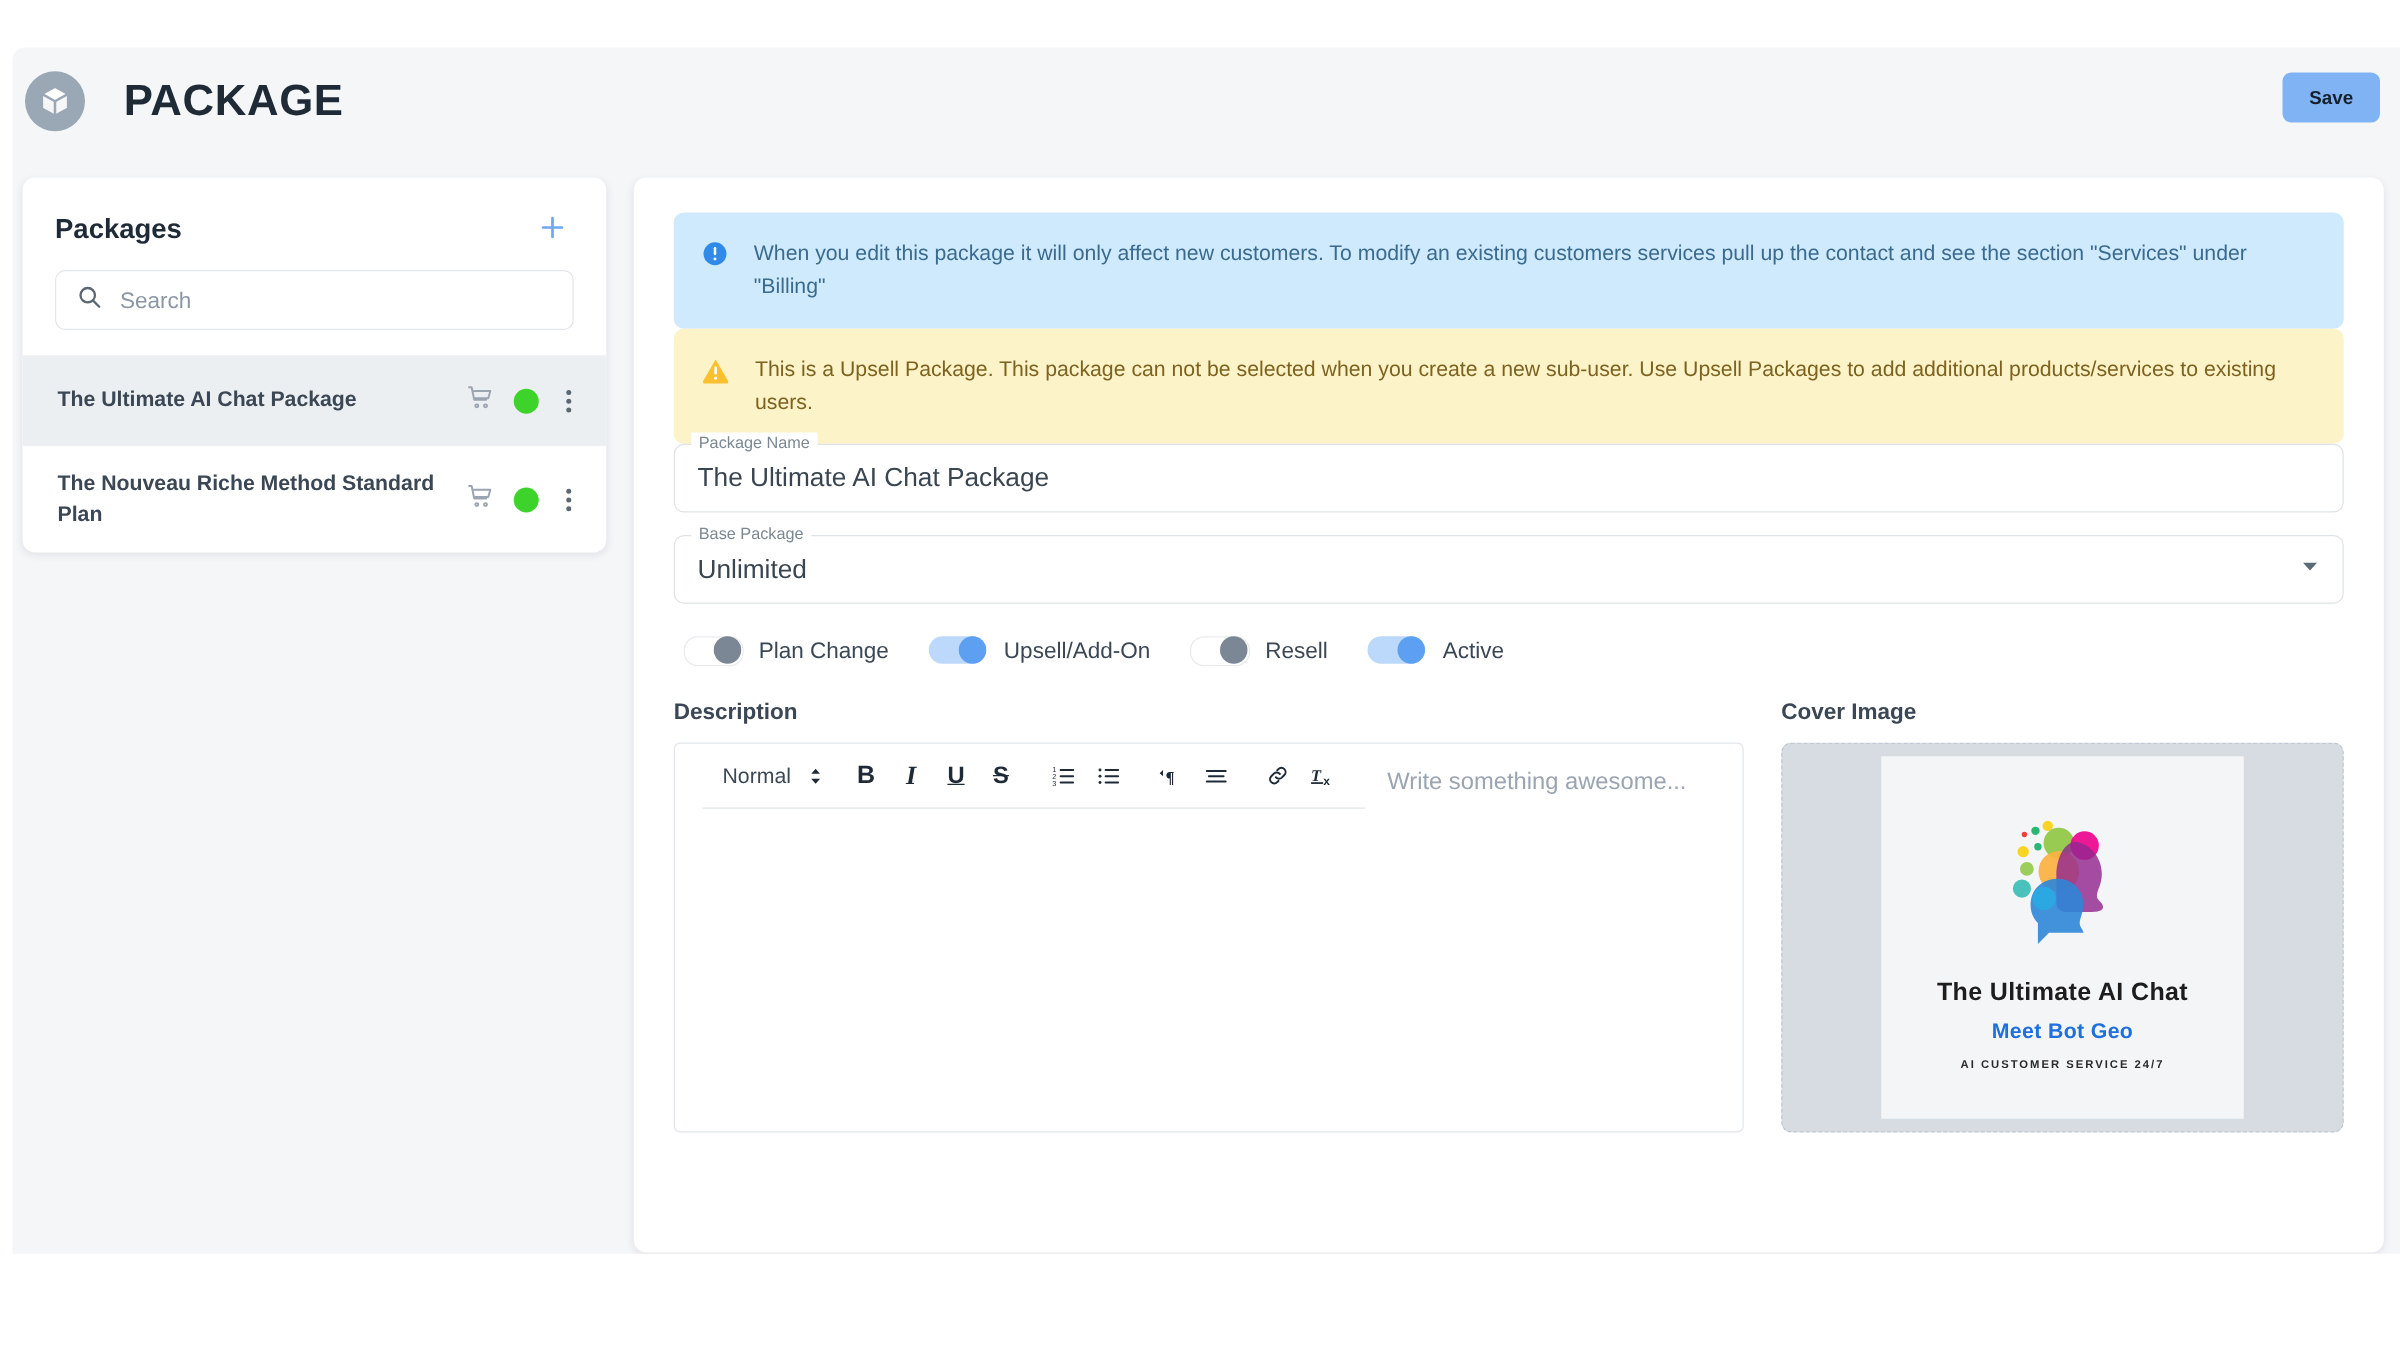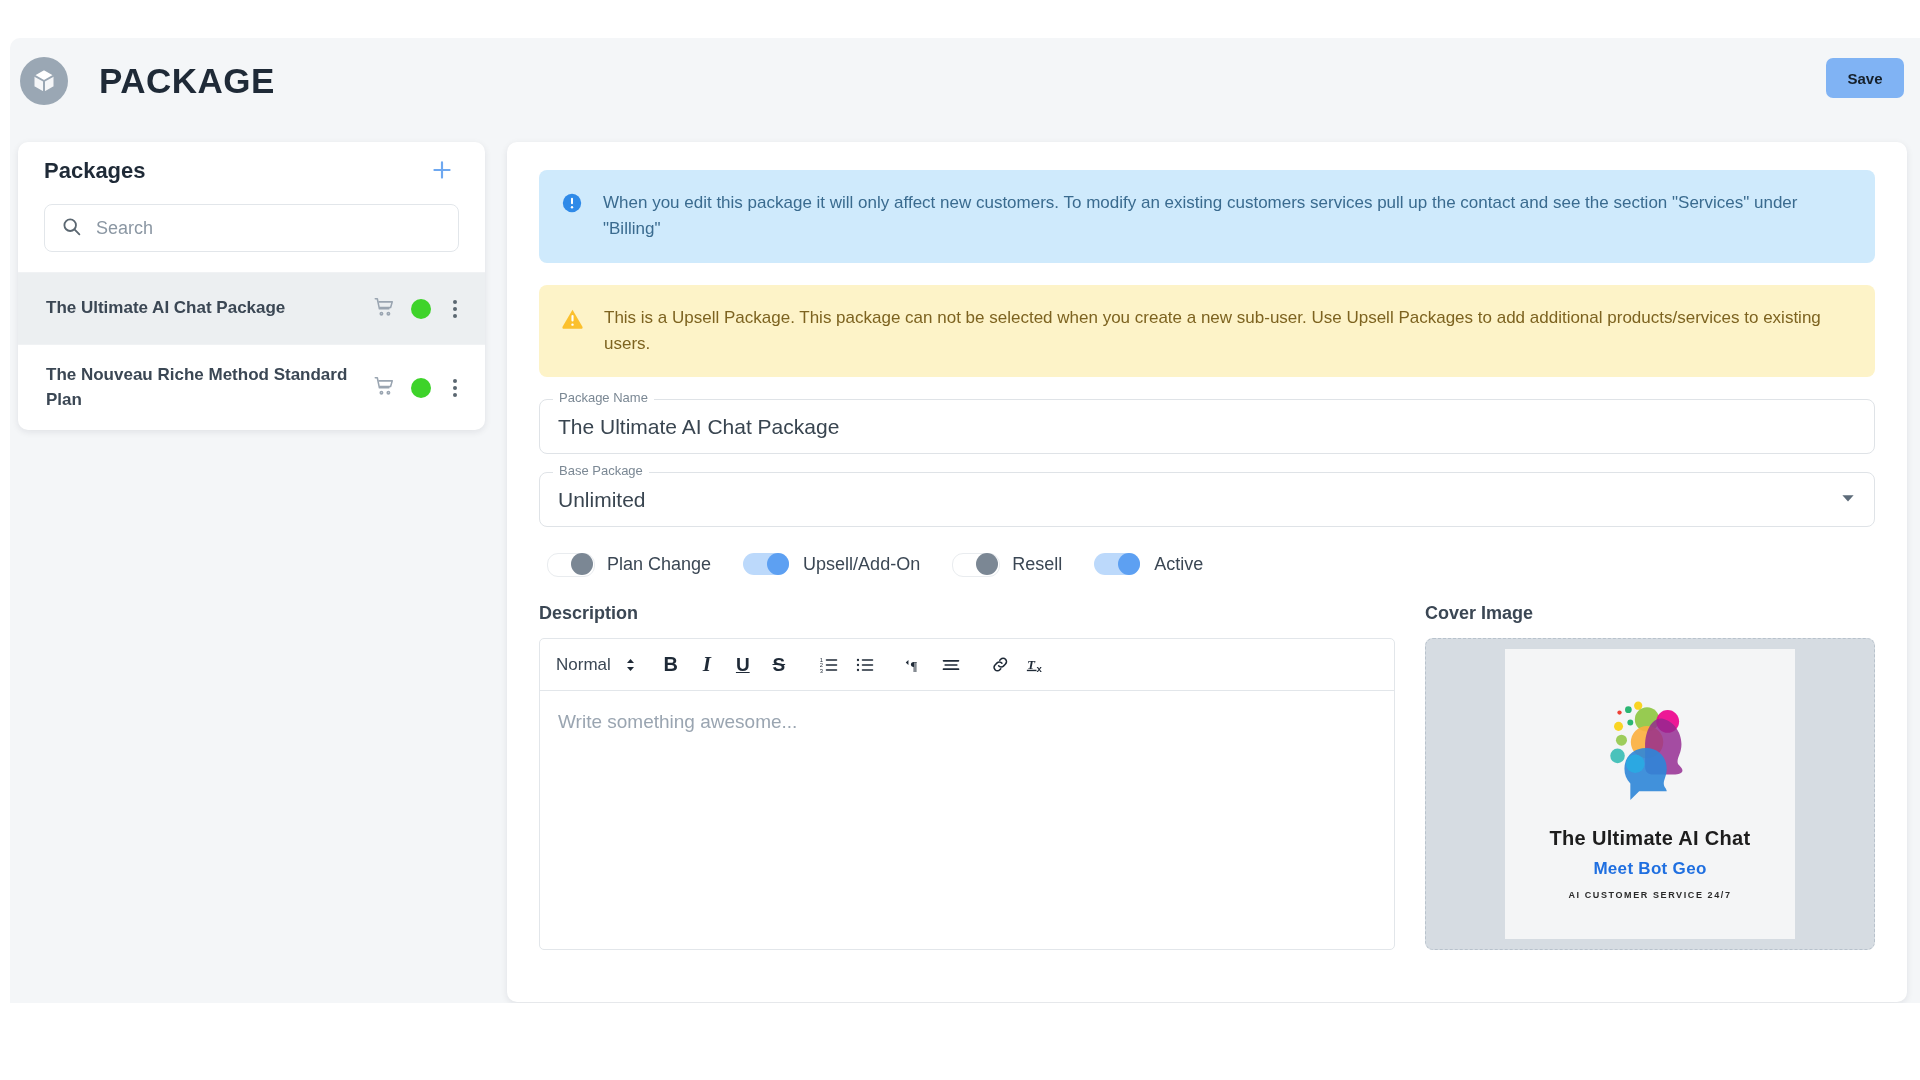--- a/index.html
+++ b/index.html
@@ -59,21 +59,21 @@
     position: absolute;
     left: 8px; top: 104px;
     width: 467px;
     background: #ffffff;
     border-radius: 10px;
     box-shadow: 0 2px 7px rgba(17,25,39,.09);
     overflow: hidden;
   }
   .sidebar-head {
     display: flex; align-items: center; justify-content: space-between;
-    padding: 12px 26px 6px 26px;
+    padding: 24px 26px 6px 26px;
   }
   .sidebar-title { font-size: 22px; font-weight: 700; color: #1f2a37; }
   .add-btn {
     width: 34px; height: 34px;
     background: transparent; border: none;
     color: #6ea8f0; cursor: pointer;
     display:flex; align-items:center; justify-content:center;
   }
   .search-wrap { padding: 10px 26px 20px 26px; }
   .search-box {
@@ -126,21 +126,20 @@
     background: #ffffff;
     border-radius: 10px;
     box-shadow: 0 2px 7px rgba(17,25,39,.09);
     padding: 28px 32px;
   }
 
   .banner {
     display: flex; align-items: flex-start;
     border-radius: 8px;
     padding: 20px 22px;
-    margin-bottom: 22px;
     font-size: 17px;
     line-height: 1.55;
   }
   .banner .bicon { flex: 0 0 auto; margin-right: 20px; margin-top: 2px; }
   .banner-info { background: #cfeafc; color: #3a6b8f; }
   .banner-warn { background: #fdf3c8; color: #7d6320; }
 
   .field {
     position: relative;
     margin-bottom: 18px;
@@ -218,22 +217,23 @@
   .cover-col { width: 450px; flex: 0 0 auto; }
 
   .section-label {
     font-size: 18px; font-weight: 600; color: #3b4754;
     margin-bottom: 14px;
   }
   .editor {
     border: 1px solid #e2e6ea;
     border-radius: 5px;
     height: 312px;
-    display: flex; flex-direction: column;
+    display: flex; 
     overflow: hidden;
+    padding-left: 22px;
   }
   .editor-toolbar {
     height: 52px;
     border-bottom: 1px solid #e2e6ea;
     display: flex; align-items: center;
     padding: 0 16px;
     gap: 2px;
   }
   .tb-select {
     display: flex; align-items: center;

